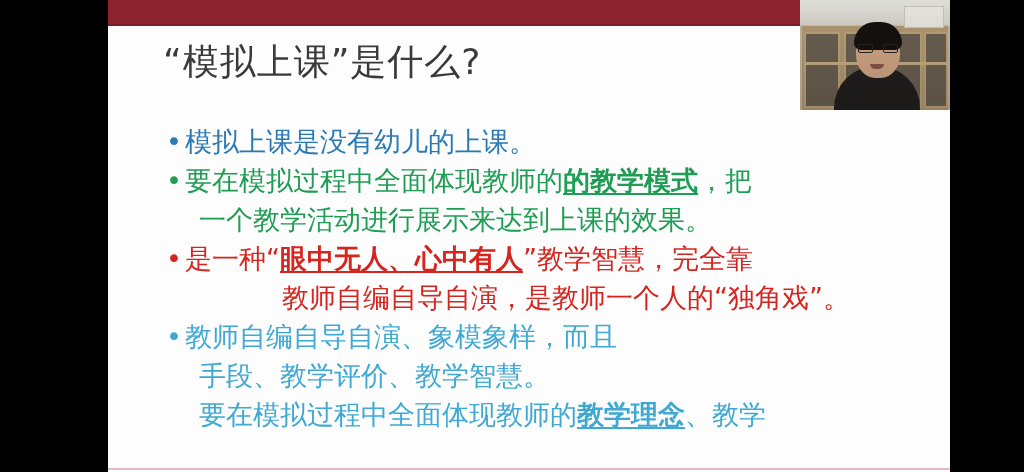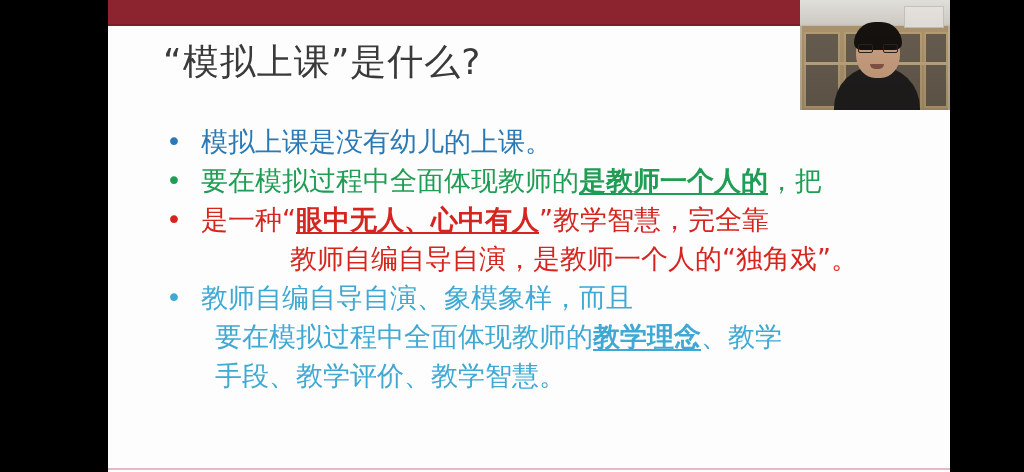--- a/index.html
+++ b/index.html
@@ -108,21 +108,20 @@
   .bullet .dot {
     position: absolute;
     left: 3px;
     top: 0px;
     font-size: 27px;
     line-height: 39px;
   }
   .bullet .txt {
     display: block;
     text-indent: 0;
-    margin-left: 16px;
   }
 
   .em {
     font-weight: bold;
     text-decoration: underline;
     text-underline-offset: 3px;
   }
 
   
   .bottom-rule {
@@ -261,32 +260,33 @@
 
     <div class="slide-title">“模拟上课”是什么?</div>
 
     <div class="bullets">
         <div class="bullet" style="color: rgb(42, 121, 181);">
           <span class="dot">•</span>
           <span class="txt"><span>模拟上课是没有幼儿的上课。</span></span>
         </div>
         <div class="bullet" style="color: rgb(31, 157, 84);">
           <span class="dot">•</span>
-          <span class="txt"><span>要在模拟过程中全面体现教师的</span><span class="em">是教师一个人的</span><span>，把</span></span>
+          <span class="txt"><span>要在模拟过程中全面体现教师的</span><span class="em">的教学模式</span><span>，把</span></span>
+          <span class="txt" style="padding-left: 14px;"><span>一个教学活动进行展示来达到上课的效果。</span></span>
         </div>
         <div class="bullet" style="color: rgb(213, 37, 31);">
           <span class="dot">•</span>
           <span class="txt"><span>是一种“</span><span class="em">眼中无人、心中有人</span><span>”教学智慧，完全靠</span></span>
           <span class="txt" style="padding-left: 14px; text-align: center;"><span>教师自编自导自演，是教师一个人的“独角戏”。</span></span>
         </div>
         <div class="bullet" style="color: rgb(63, 169, 212);">
           <span class="dot">•</span>
           <span class="txt"><span>教师自编自导自演、象模象样，而且</span></span>
+          <span class="txt" style="padding-left: 14px;"><span>手段、教学评价、教学智慧。</span></span>
           <span class="txt" style="padding-left: 14px;"><span>要在模拟过程中全面体现教师的</span><span class="em">教学理念</span><span>、教学</span></span>
-          <span class="txt" style="padding-left: 14px;"><span>手段、教学评价、教学智慧。</span></span>
         </div>
       </div>
 
     <div class="bottom-rule"></div>
   </div>
 
   <div id="webcam">
     <div class="cam-wall"></div>
     <div class="cam-cabinet"></div>
     <div class="cam-shelf shelf-a"></div>

